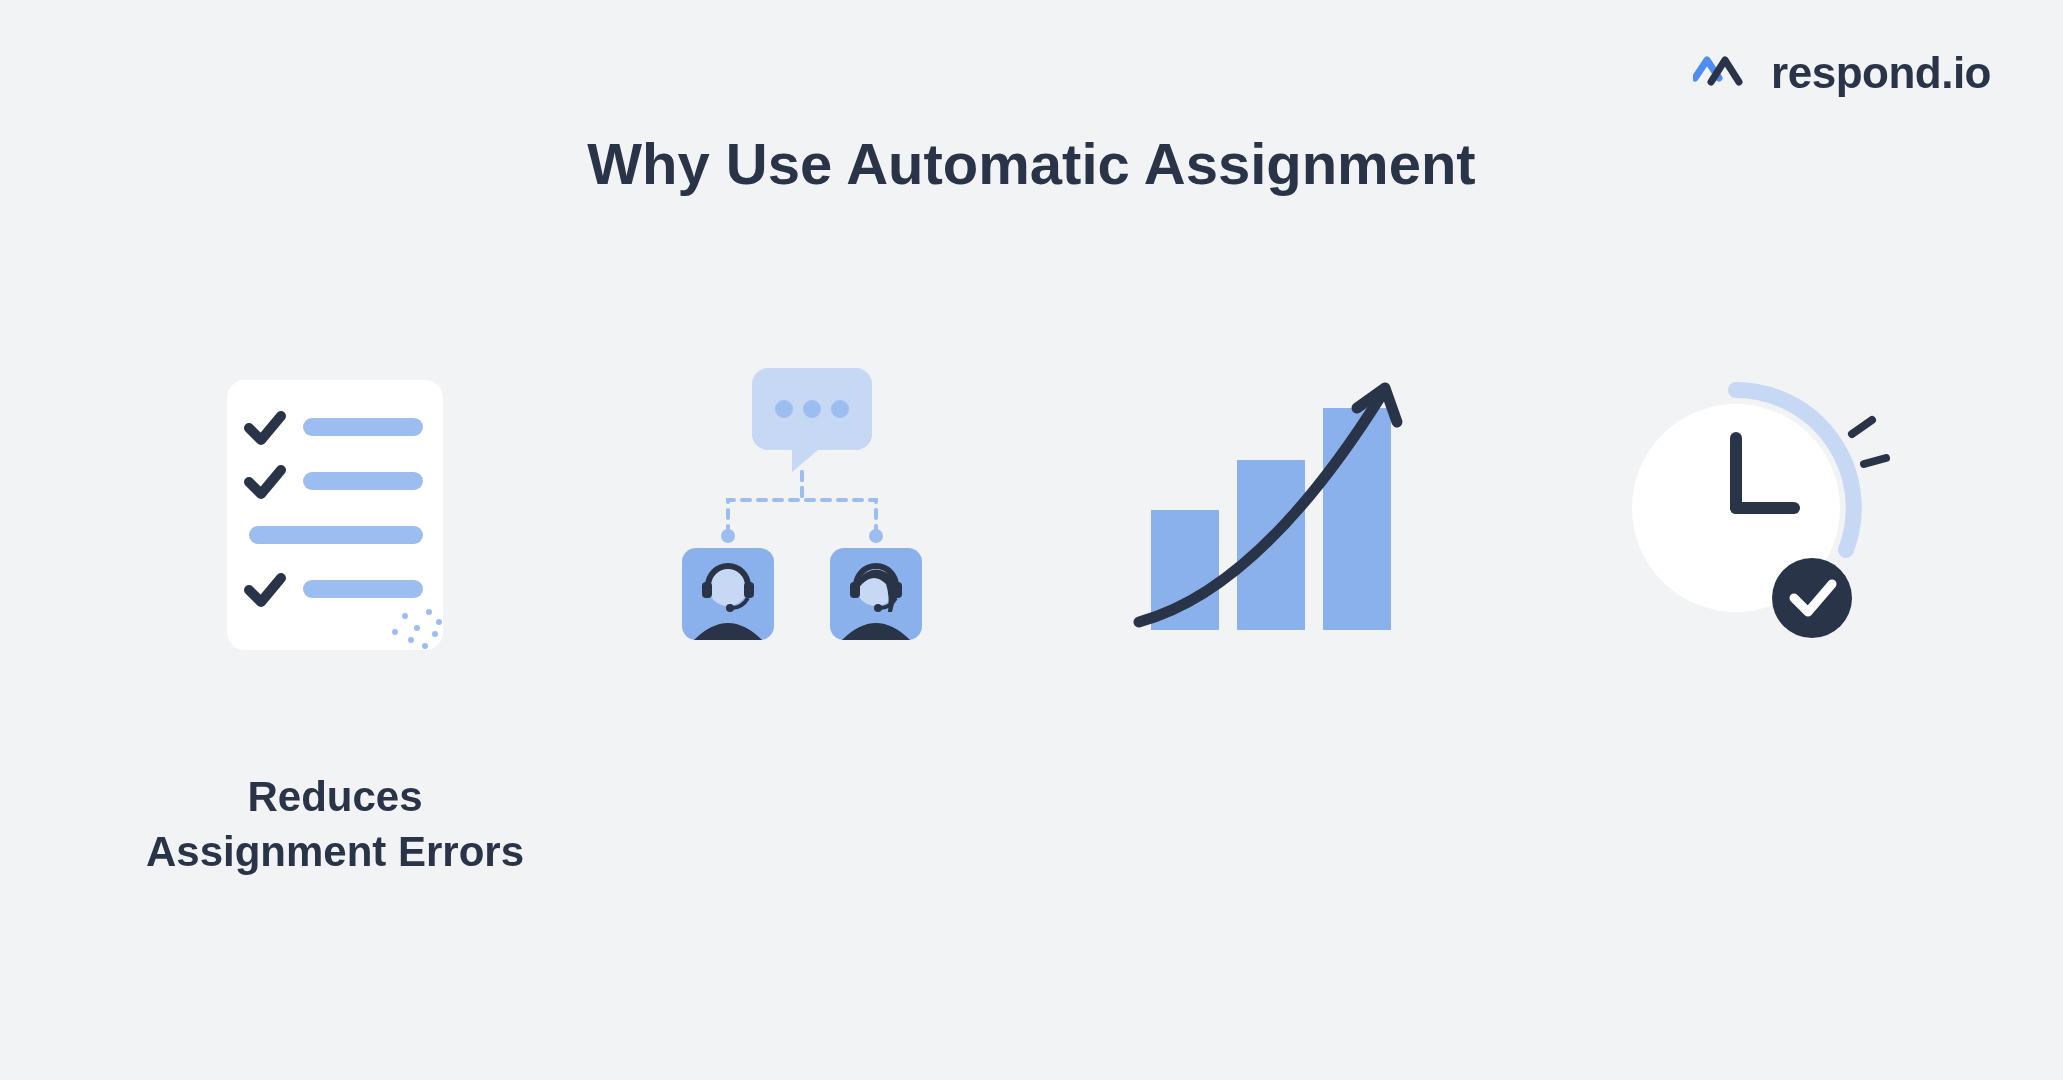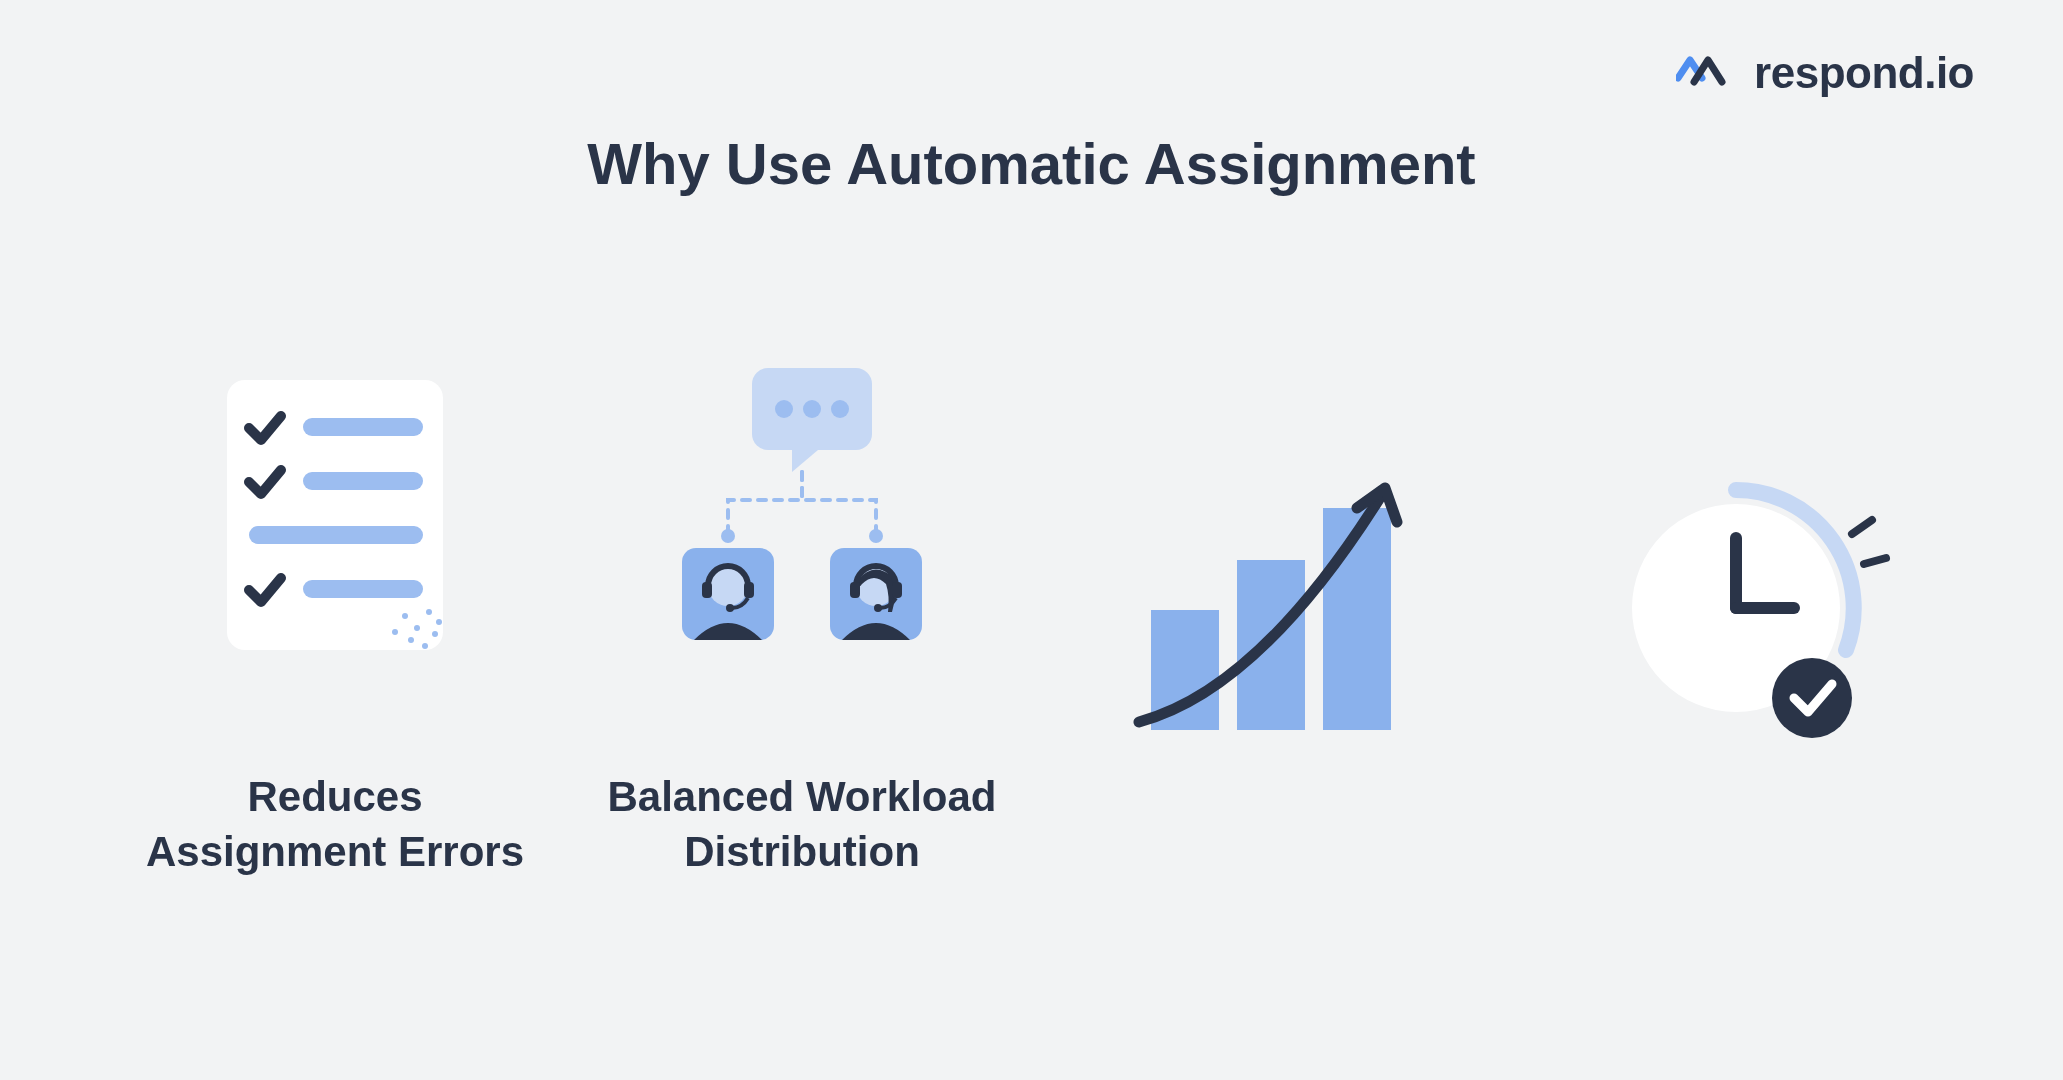--- a/index.html
+++ b/index.html
@@ -7,21 +7,21 @@
       width: 2063px;
       height: 1080px;
       background: #f2f3f4;
       font-family: -apple-system, BlinkMacSystemFont, "Segoe UI", Helvetica, Arial, sans-serif;
       position: relative;
       overflow: hidden;
     }
     .logo {
       position: absolute;
       top: 48px;
-      right: 89px;
+      right: 72px;
       display: flex;
       align-items: center;
       gap: 24px;
     }
     .logo-text {
       font-size: 44px;
       font-weight: 700;
       color: #2a3448;
       letter-spacing: -0.5px;
     }
@@ -36,21 +36,21 @@
       text-align: right;
       white-space: nowrap;
     }
     .features {
       position: absolute;
       top: 340px;
       left: 8px;
       right: 0;
       display: flex;
       justify-content: space-evenly;
-      align-items: center;
+      align-items: flex-start;
       padding: 0 80px;
     }
     .feature {
       display: flex;
       flex-direction: column;
       align-items: center;
       width: 440px;
     }
     .icon-wrap {
       height: 340px;
@@ -151,22 +151,20 @@
 
         <path d="M216 230 Q232 210 252 228 Q254 250 250 262 L246 262 Q248 246 244 234 Q232 222 220 234 Q216 240 216 230 Z" fill="#2a3448"></path>
 
         <path d="M214 236 A20 20 0 0 1 254 236" stroke="#2a3448" stroke-width="6" fill="none"></path>
         <rect x="208" y="232" width="10" height="16" rx="4" fill="#2a3448"></rect>
         <rect x="250" y="232" width="10" height="16" rx="4" fill="#2a3448"></rect>
         <path d="M254 248 Q248 258 238 258" stroke="#2a3448" stroke-width="4" fill="none"></path>
         <circle cx="236" cy="258" r="4" fill="#2a3448"></circle>
       </svg>
     </div>
-    <div class="caption">Balanced Workload
-Distribution</div>
   </div>
 
   <div class="feature">
     <div class="icon-wrap">
       <svg width="320" height="300" viewBox="0 0 320 300">
         <rect x="42" y="150" width="68" height="120" fill="#8ab1ec"></rect>
         <rect x="128" y="100" width="68" height="170" fill="#8ab1ec"></rect>
         <rect x="214" y="48" width="68" height="222" fill="#8ab1ec"></rect>
         <path d="M30 262 Q150 230 272 36" stroke="#2a3448" stroke-width="11" fill="none" stroke-linecap="round"></path>
         <path d="M248 48 L276 28 L288 62" stroke="#2a3448" stroke-width="11" fill="none" stroke-linecap="round" stroke-linejoin="round"></path>

